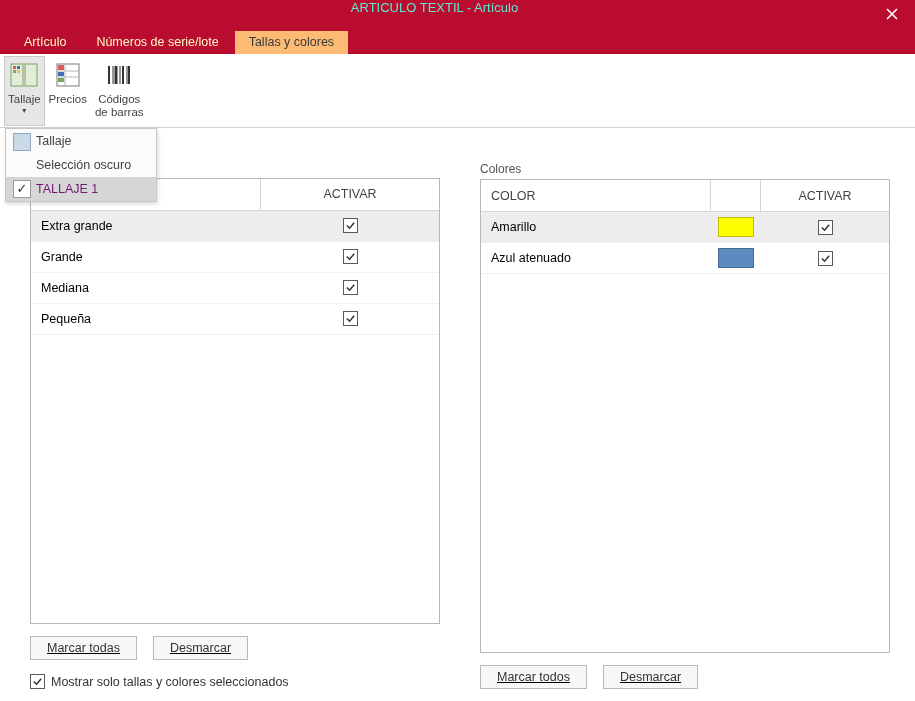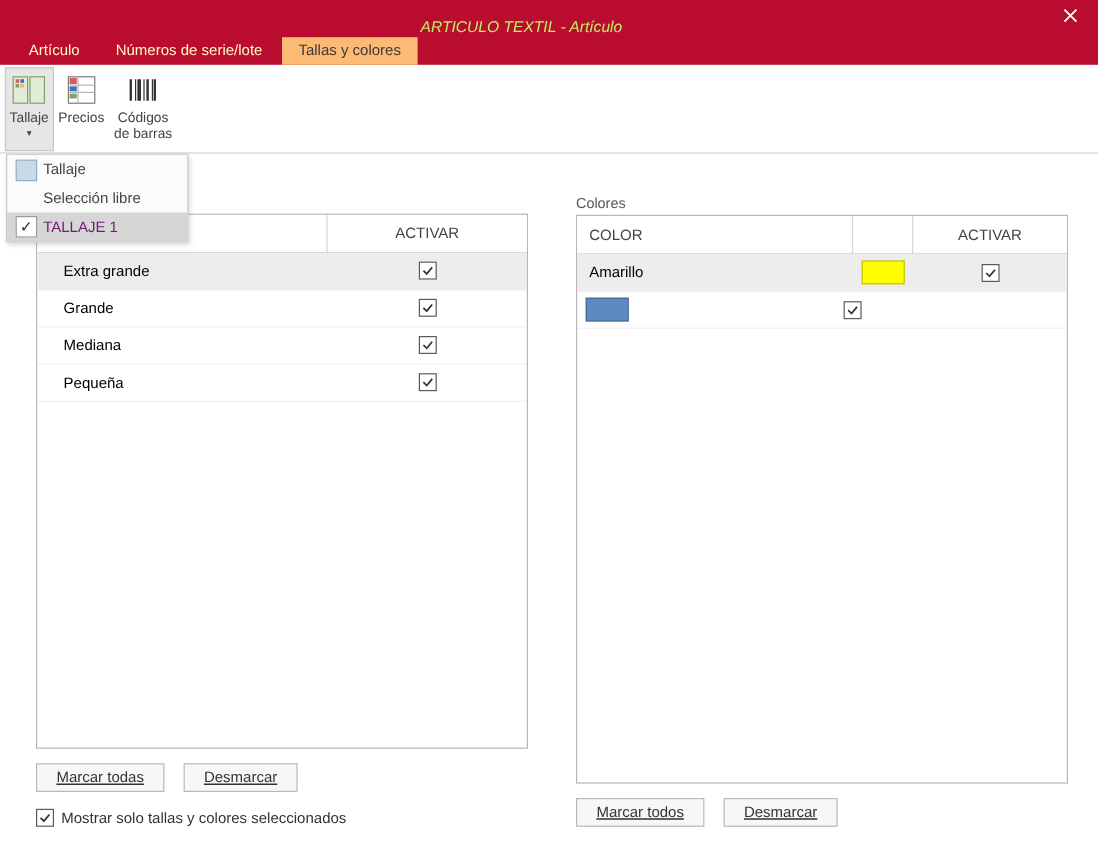--- a/index.html
+++ b/index.html
@@ -1,20 +1,19 @@
 <!DOCTYPE html>
 <html><head>
 <meta charset="utf-8">
 <style>
   * { box-sizing: border-box; margin: 0; padding: 0; font-family: "Segoe UI", Tahoma, sans-serif; }
   html,body { width: 915px; height: 701px; overflow: hidden; background:#fff; }
   .titlebar {
-    height: 30px; background:#ba0c2f; color:#bef264; display:flex; align-items:flex-end;
+    height: 30px; background:#ba0c2f; color:#5eead4; display:flex; align-items:flex-start;
     position:relative;
-    font-style:italic;
   }
   .titlebar .title { flex:1; text-align:center; font-size:13px; font-weight:400;}
   .titlebar .close { width:46px; height:30px; display:flex; align-items:center; justify-content:center; cursor:pointer;}
   .titlebar .close svg { width:12px; height:12px; }
   .tabbar {
     background:#ba0c2f; height:24px; display:flex; align-items:flex-end; padding-left:10px;
   }
   .tabbar .tab {
     padding:4px 14px 5px 14px; font-size:12.5px; color:#fef9c3; cursor:pointer;
     margin-right:2px;
@@ -65,21 +64,21 @@
   .panel-title { font-size:12px; color:#555; margin-bottom:3px; height:16px;}
   .grid {
     border:1px solid #b7b7b7; height:552px; overflow:hidden; background:#fff;
     font-size:12.5px;
   }
   .grid .ghead { display:flex; height:32px; background:#fff; border-bottom:1px solid #d5d5d5;}
   .grid .ghead .gh { display:flex; align-items:center; padding:0 10px; color:#444;}
   .grid .grow { display:flex; height:31px; align-items:center; border-bottom:1px solid #f0f0f0;}
   .grid .grow.sel { background:#ededed;}
   .grid .gc { padding:0 10px; display:flex; align-items:center; height:100%;}
-  .grid .col-name-l { width:230px; border-right:0px solid #eee;margin-left:12px;}
+  .grid .col-name-l { width:230px; border-right:0px solid #eee;}
   .grid .col-act-l  { flex:1; justify-content:center;}
   .grid .col-name-r { width:230px;}
   .grid .col-swatch { width:50px; justify-content:center; padding:0;}
   .grid .col-act-r  { flex:1; justify-content:center;}
   .grid .ghead .gh:not(:last-child){ border-right:1px solid #d5d5d5;}
   .swatch { width:36px; height:20px; border:1px solid rgba(0,0,0,.25);}
   .chk {
     width:15px; height:15px; border:1px solid #5a5a5a; display:inline-flex;
     align-items:center; justify-content:center; background:#fff;
   }
@@ -155,21 +154,21 @@
         </g>
       </svg>
     </span>
     <span class="lbl" style="white-space:pre-line;">Códigos
 de barras</span>
   </div>
 </div>
 
 <div class="dropdown" id="dropdown">
     <div class="dd-item small-icon tallaje-ico">Tallaje</div>
-    <div class="dd-item">Selección libre</div>
+    <div class="dd-item">Selección oscuro</div>
     <div class="dd-item checked selected">TALLAJE 1</div>
   </div>
 
 <div class="content">
 
   <div class="panel left">
     <div class="panel-title"></div>
     <div class="grid">
       <div class="ghead">
         <div class="gh col-name-l"></div>
@@ -248,20 +247,21 @@
             </div>
             <div class="gc col-act-r">
               <span class="chk">
                 <svg viewBox="0 0 12 12">
                   <path d="M2 6 L5 9 L10 3" fill="none" stroke="#333" stroke-width="1.6"></path>
                 </svg>
               </span>
             </div>
           </div>
           <div class="grow">
+            <div class="gc col-name-r">Azul atenuado</div>
             <div class="gc col-swatch">
               <span class="swatch" style="background:#5b8bbf"></span>
             </div>
             <div class="gc col-act-r">
               <span class="chk">
                 <svg viewBox="0 0 12 12">
                   <path d="M2 6 L5 9 L10 3" fill="none" stroke="#333" stroke-width="1.6"></path>
                 </svg>
               </span>
             </div>

